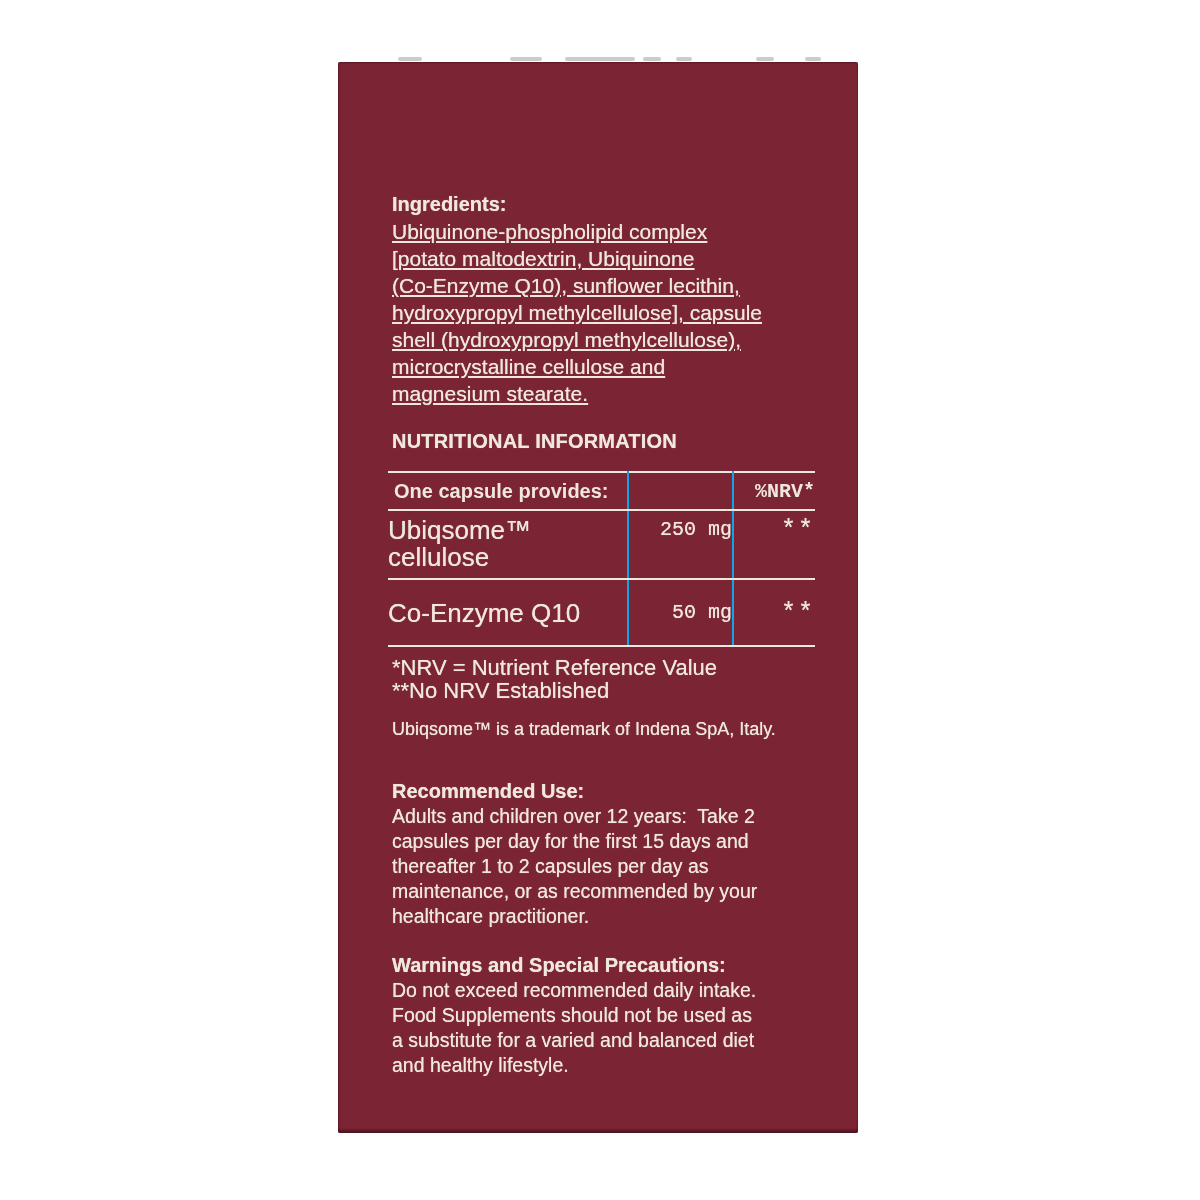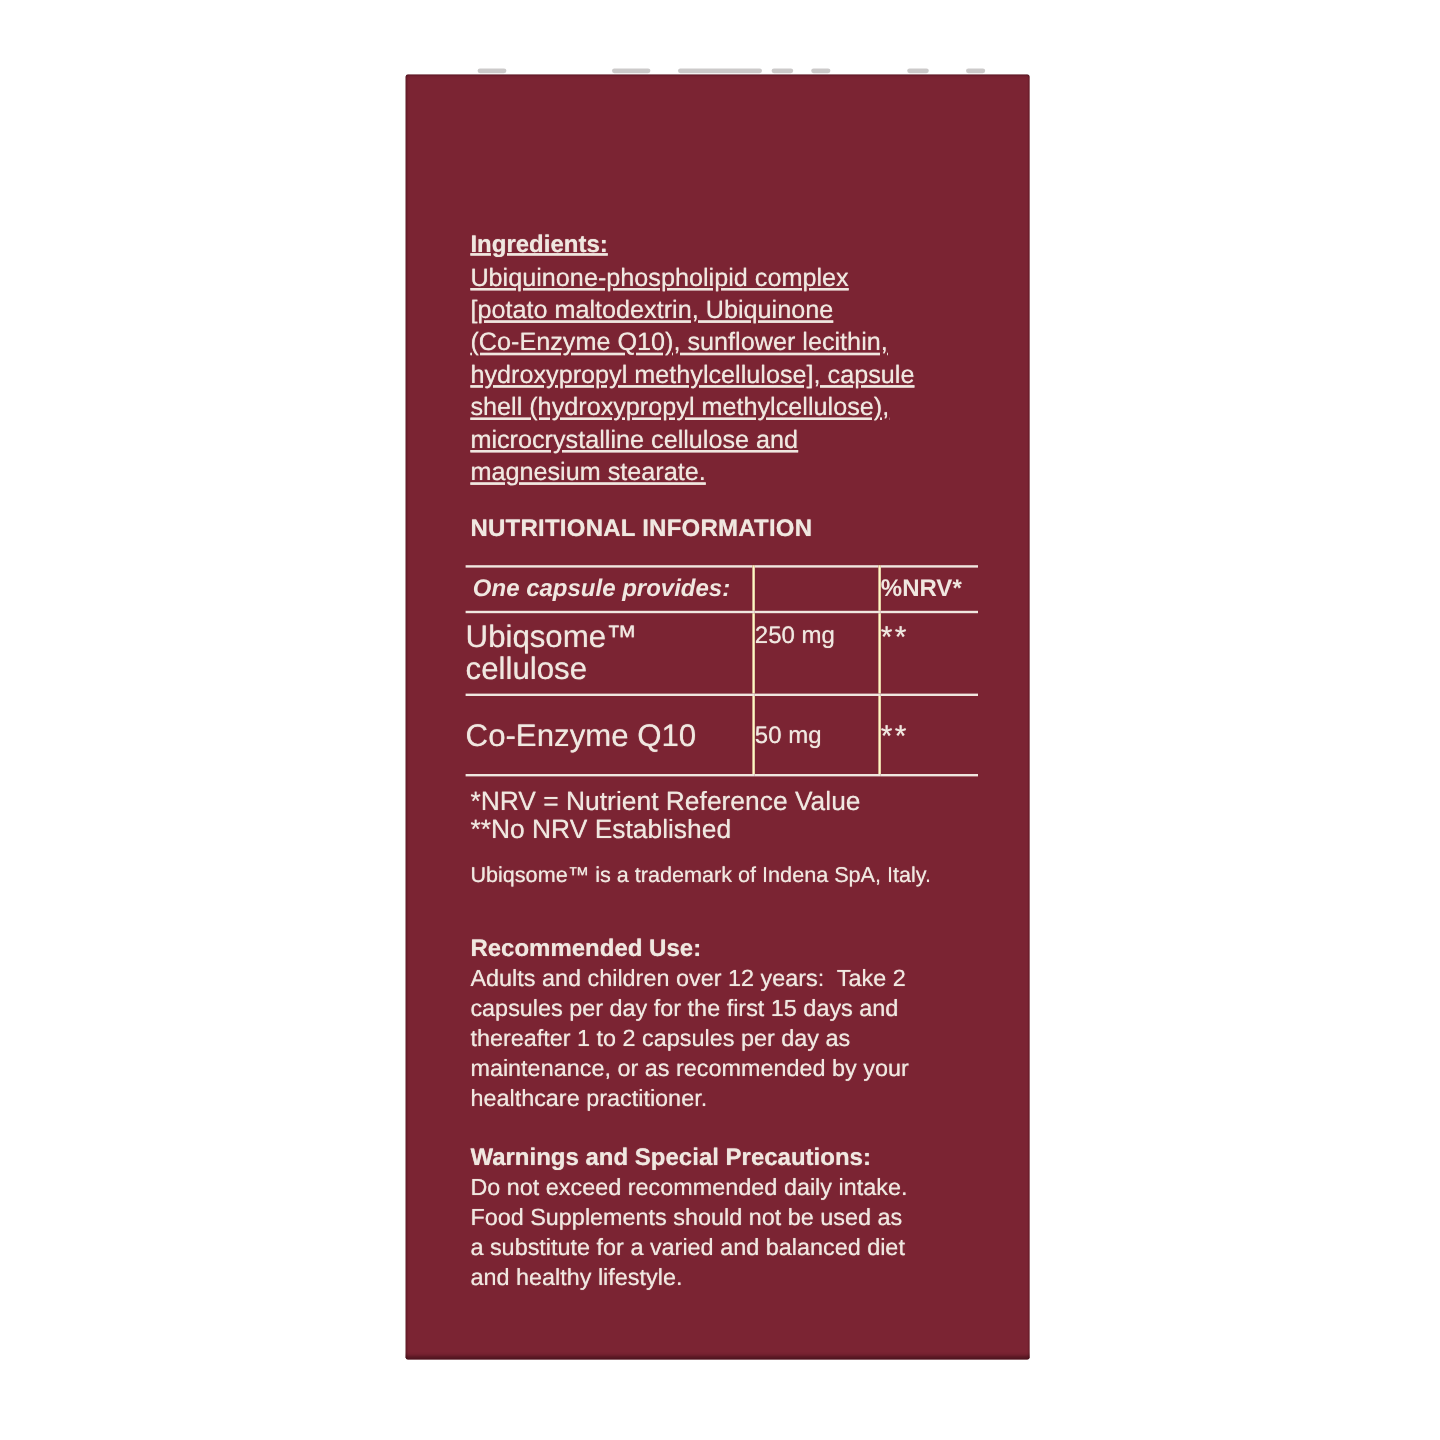--- a/index.html
+++ b/index.html
@@ -24,42 +24,42 @@
       inset 2px 0 2px -1px rgba(45,9,17,.30),
       inset -1px 0 1px rgba(45,9,17,.20),
       inset 0 2px 2px -1px rgba(45,9,17,.35);
   }
   .content{position:absolute;left:54px;right:40px;top:0;}
   .ln,.h,.fn,.tm{
     white-space:pre;
     text-shadow:0 0 .7px rgba(240,231,224,.85);
   }
   .h{font-weight:bold;}
-  .ing-h{margin-top:128px;font-size:20px;line-height:28px;text-decoration:underline;}
+  .ing-h{margin-top:128px;font-size:20px;line-height:28px;}
   .ing-p .ln{font-size:21px;line-height:27px;text-decoration:underline;}
   .ni-h{margin-top:22px;font-size:20px;line-height:24px;letter-spacing:.2px;}
   table.nutri{
     margin-top:18px;margin-left:-4px;
     border-collapse:collapse;table-layout:fixed;
     width:427px;
     border-top:2px solid #f0e7e0;
     border-bottom:2px solid #f0e7e0;
   }
   table.nutri td{
     border-bottom:2px solid #f0e7e0;
     padding:0;
     color:#f0e7e0;
     overflow:hidden;
   }
-  td.c2,td.c3{border-left:2px solid #fef9c3;text-align:left;}
+  td.c2,td.c3{border-left:2px solid #0ea5e9;text-align:right;font-family:Liberation Mono, monospace;}
   tr.thead td{
     font-weight:bold;font-size:20px;height:36px;
     vertical-align:middle;
   }
-  tr.thead td.c1{padding-left:6px;font-style:italic;}
+  tr.thead td.c1{padding-left:6px;}
   tr.r1 td{height:61px;vertical-align:top;padding-top:6px;}
   tr.r2 td{height:45px;vertical-align:top;padding-top:20px;}
   td.name{padding-left:6px;font-size:26px;line-height:27px;}
   td.name div{text-shadow:0 0 .7px rgba(240,231,224,.85);}
   td.amt{font-size:20px;line-height:26px;text-shadow:0 0 .7px rgba(240,231,224,.85);}
   td.stars{font-size:25px;line-height:28px;letter-spacing:2px;text-shadow:0 0 .7px rgba(240,231,224,.85);}
   .fn{font-size:22px;line-height:23px;}
   .fn-first{margin-top:9px;}
   .tm{margin-top:16px;font-size:18px;line-height:22px;}
   .ru-h{margin-top:39px;font-size:20px;line-height:25px;}

